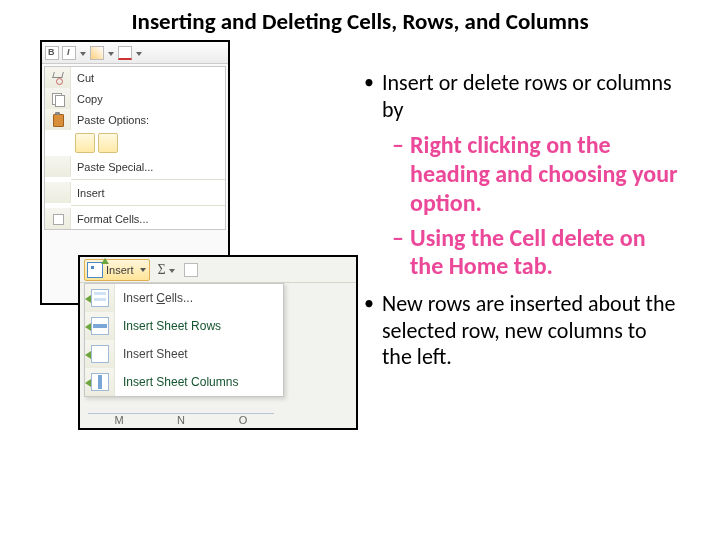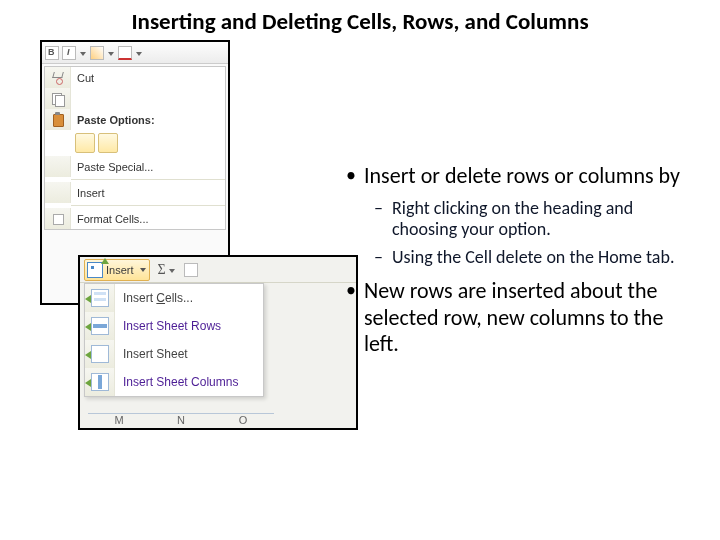--- a/index.html
+++ b/index.html
@@ -1,26 +1,26 @@
 <!DOCTYPE html>
 <html><head>
 <meta charset="utf-8">
 <style>
   * { box-sizing: border-box; margin: 0; padding: 0; }
   body { width: 720px; height: 540px; background: #fff; font-family: Calibri, Arial, sans-serif; position: relative; overflow: hidden; }
   .slide { width: 100%; height: 100%; padding: 8px 40px 20px 40px; }
   .title { font-size: 23px; font-weight: 700; text-align: center; line-height: 1.15; margin: 0 auto 6px auto; max-width: 560px; color: #000; }
-  .content { display: flex; margin-top: 4px; align-items: center; }
+  .content { display: flex; gap: 18px; margin-top: 4px; }
   .left-col { width: 300px; position: relative; height: 420px; }
   .right-col { flex: 1; padding-top: 30px; }
   .bullets { list-style: none; }
   .bullets > li { font-size: 22px; color: #000; margin-bottom: 10px; line-height: 1.2; position: relative; padding-left: 24px; }
   .bullets > li::before { content: "•"; position: absolute; left: 6px; top: 0; font-size: 20px; }
   .sub { list-style: none; margin-top: 8px; }
-  .sub > li { font-size: 18px; color: #0f172a; margin-bottom: 6px; line-height: 1.2; position: relative; padding-left: 28px; }
+  .sub > li { font-size: 24px; color: #ec4899; margin-bottom: 6px; line-height: 1.2; position: relative; padding-left: 28px; font-weight: bold; }
   .sub > li::before { content: "–"; position: absolute; left: 10px; top: 0; }
 
   
   .panel { position: absolute; border: 2px solid #000; background: #fafafa; }
   .panel-top { left: 0; top: 0; width: 190px; height: 265px; }
   .panel-bottom { left: 38px; top: 215px; width: 280px; height: 175px; background: #f2f2ee; }
 
   
   .ctx-header { height: 22px; background: linear-gradient(#fdfdfd,#ececec); border-bottom: 1px solid #ccc; display:flex; align-items:center; gap:3px; padding:0 3px; }
   .ctx-header .ic { width:14px; height:14px; background:#fff; border:1px solid #bbb; position:relative; }
@@ -56,25 +56,25 @@
   .insert-btn .icon { width:16px; height:16px; background:#fff; border:1px solid #4a88c7; position:relative; }
   .insert-btn .icon::before{content:"";position:absolute;left:3px;top:3px;width:3px;height:3px;background:#4a88c7;}
   .insert-btn .icon::after{content:"";position:absolute;right:-7px;top:-5px;width:0;height:0;border-left:4px solid transparent;border-right:4px solid transparent;border-bottom:6px solid #6ea53f;}
   .insert-btn .lbl { font:11px "Segoe UI",Tahoma,sans-serif; color:#3a3a3a; }
   .insert-btn .dd { width:8px; height:8px; position:relative; margin-left:2px; }
   .insert-btn .dd::after{content:"";position:absolute;left:1px;top:2px;border-left:3px solid transparent;border-right:3px solid transparent;border-top:4px solid #555;}
   .small-icons { display:flex; gap:4px; margin-left:6px; }
   .small-icons .si { width:14px; height:14px; background:#fff; border:1px solid #bbb; }
   .sigma { font:14px "Times New Roman",serif; color:#555; margin-left:6px; }
 
-  .drop-menu { position:absolute; left:4px; top:26px; width:180px; background:#fff; border:1px solid #c8c8c8; box-shadow:2px 2px 4px rgba(0,0,0,.15); }
+  .drop-menu { position:absolute; left:4px; top:26px; width:200px; background:#fff; border:1px solid #c8c8c8; box-shadow:2px 2px 4px rgba(0,0,0,.15); }
   .drop-item { display:flex; align-items:center; height:28px; font:12px "Segoe UI",Tahoma,sans-serif; color:#444; }
   .drop-item .dg { width:30px; height:100%; display:flex; align-items:center; justify-content:center; background:linear-gradient(#f6f6f0,#ececdf); border-right:1px solid #e5e5d8; }
   .drop-item .dt { padding-left:8px; }
-  .drop-item.disabled { color:#4c1d95; }
+  .drop-item.disabled { color:#14532d; }
   .dic { width:18px; height:18px; background:#fff; border:1px solid #9fb9d7; position:relative; }
   .dic::after{content:"";position:absolute;}
   .dic.cells::after{left:2px;top:2px;width:12px;height:12px;background:repeating-linear-gradient(#cfe1f5,#cfe1f5 3px,#fff 3px,#fff 6px);}
   .dic.rows::after{left:1px;top:6px;width:14px;height:4px;background:#7aa7d8;}
   .dic.cols::after{left:6px;top:1px;width:4px;height:14px;background:#7aa7d8;}
   .dic.sheet{background:#fff;}
   .dic.sheet::before{content:"";position:absolute;left:1px;top:1px;width:14px;height:14px;background:repeating-linear-gradient(90deg,#cfe1f5,#cfe1f5 3px,#fff 3px,#fff 5px),repeating-linear-gradient(#cfe1f5,#cfe1f5 3px,#fff 3px,#fff 5px);}
   .dic.arrow::before{content:"";position:absolute;left:-7px;top:5px;width:0;height:0;border-top:4px solid transparent;border-bottom:4px solid transparent;border-right:6px solid #6ea53f;}
 
   .col-letters { position:absolute; bottom:2px; left:8px; display:flex; gap:0; font:11px Tahoma,sans-serif; color:#666; }
@@ -103,26 +103,27 @@
             <div class="ctx-item">
               <span class="g">
                 <span class="gic cut"></span>
               </span>
               <span class="t">Cut</span>
             </div>
             <div class="ctx-item">
               <span class="g">
                 <span class="gic copy"></span>
               </span>
+              <span class="t">Copy</span>
             </div>
             <div class="ctx-item">
               <span class="g">
                 <span class="gic paste"></span>
               </span>
-              <span class="t" style="font-weight: 700;">Paste Options:</span>
+              <span class="t" style="font-weight: 400;">Paste Options:</span>
             </div>
             <div class="paste-opts">
               <span class="opt"></span>
               <span class="opt"></span>
             </div>
             <div class="ctx-item">
               <span class="g"></span>
               <span class="t">Paste Special...</span>
             </div>
             <div class="ctx-sep"></div>

